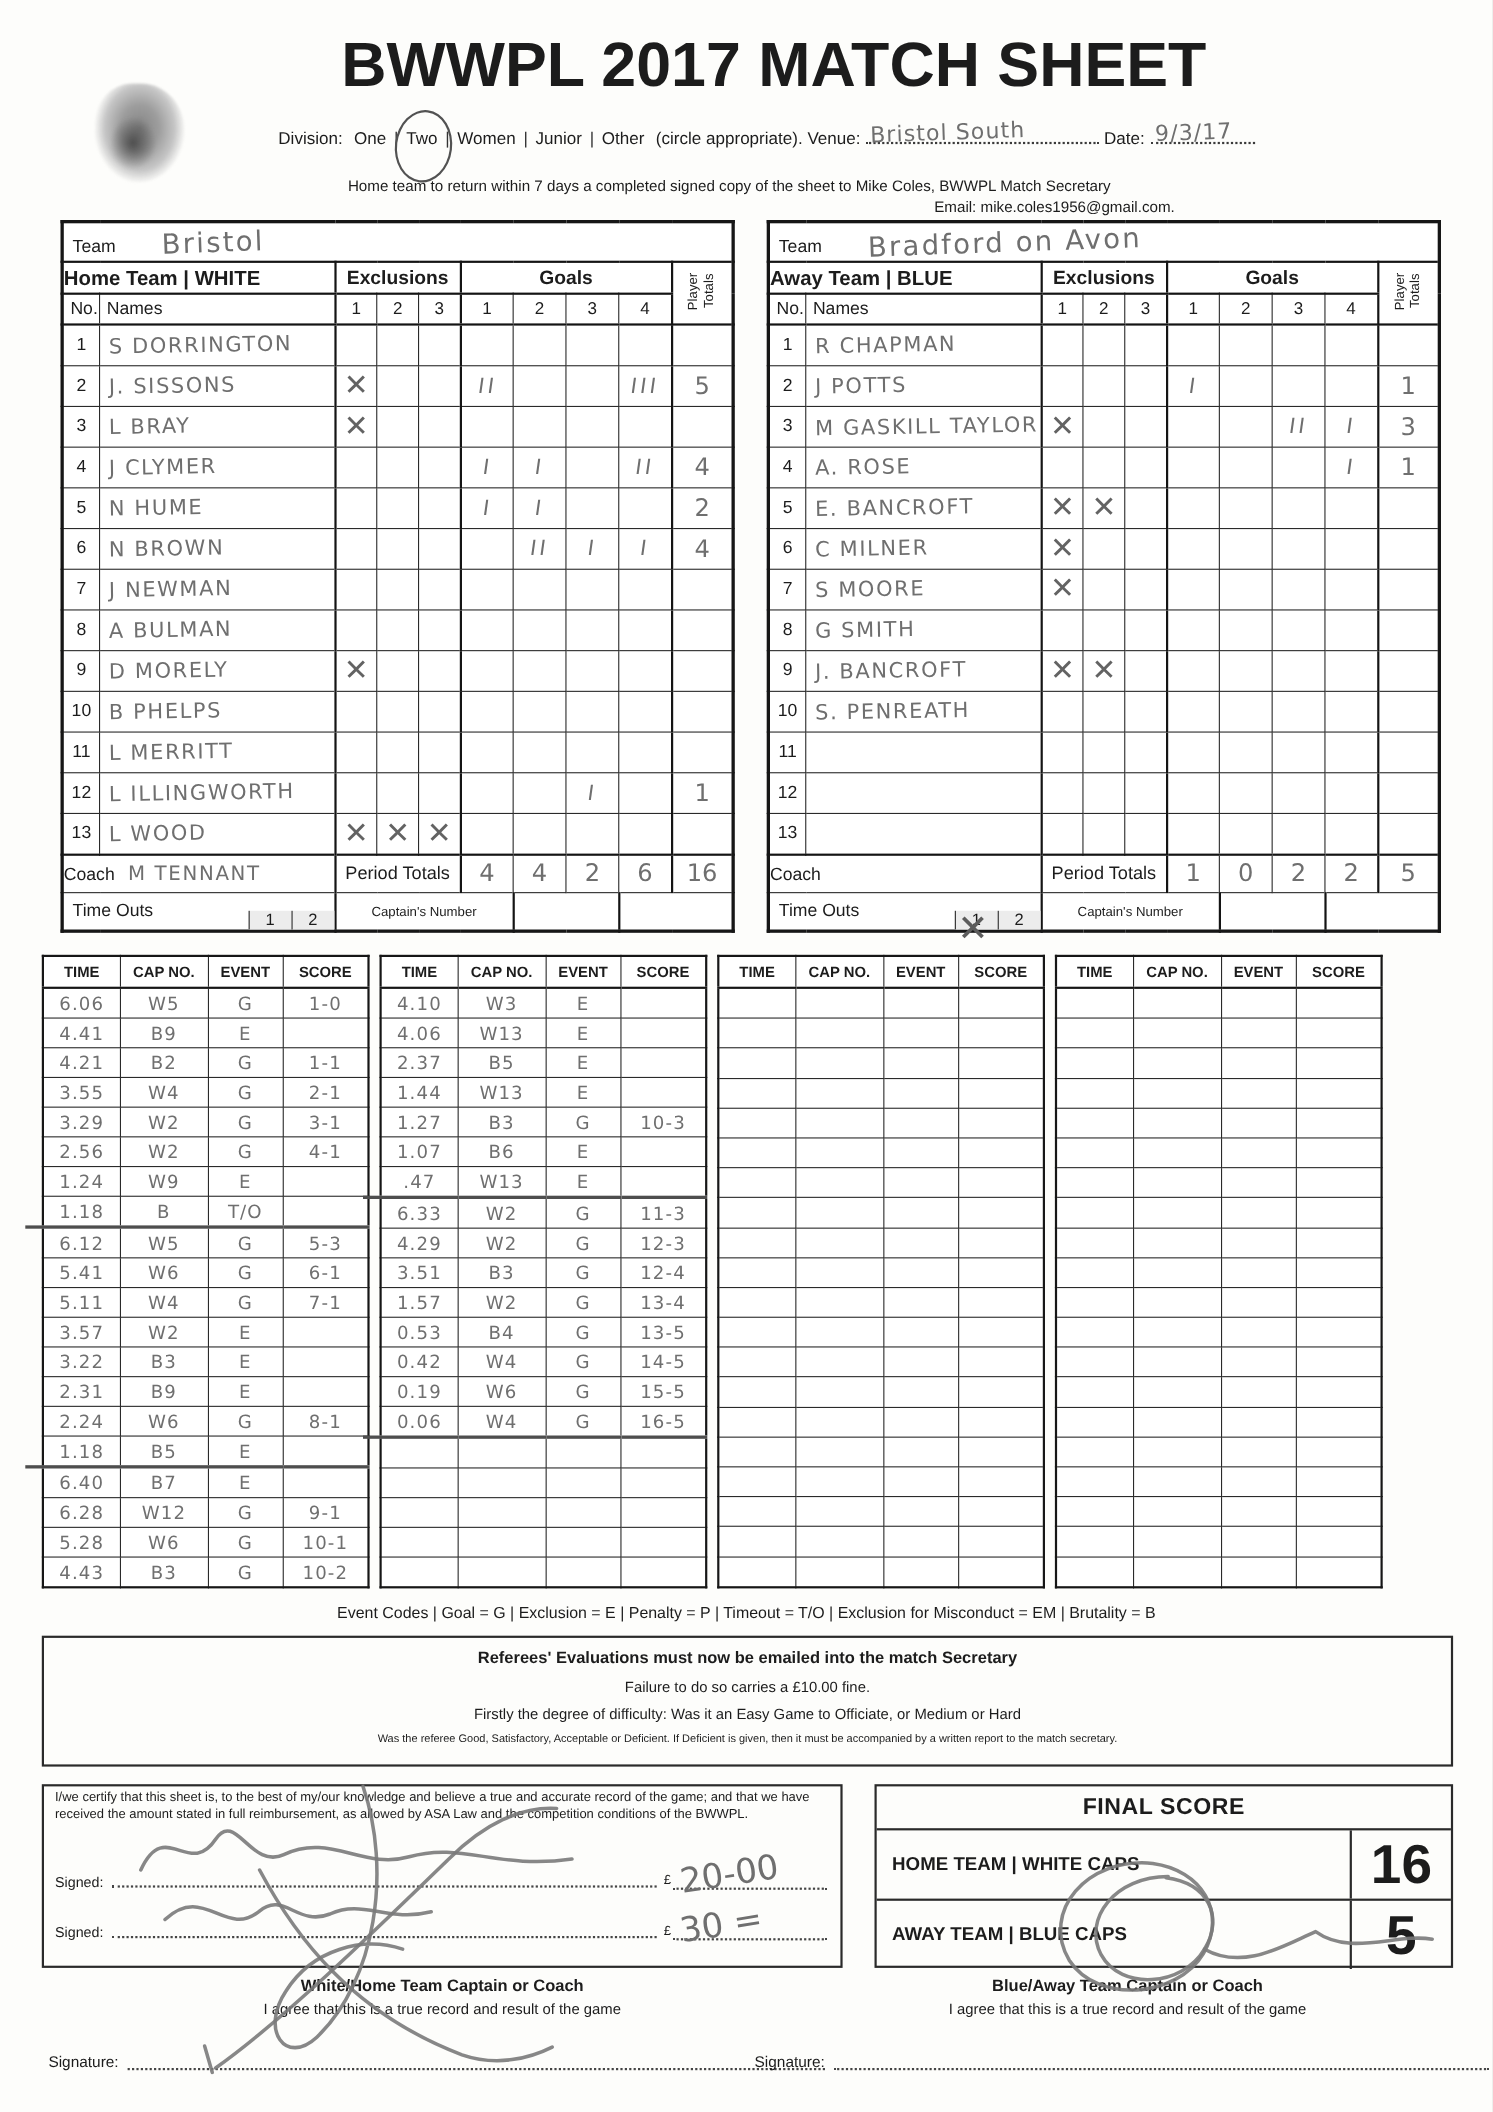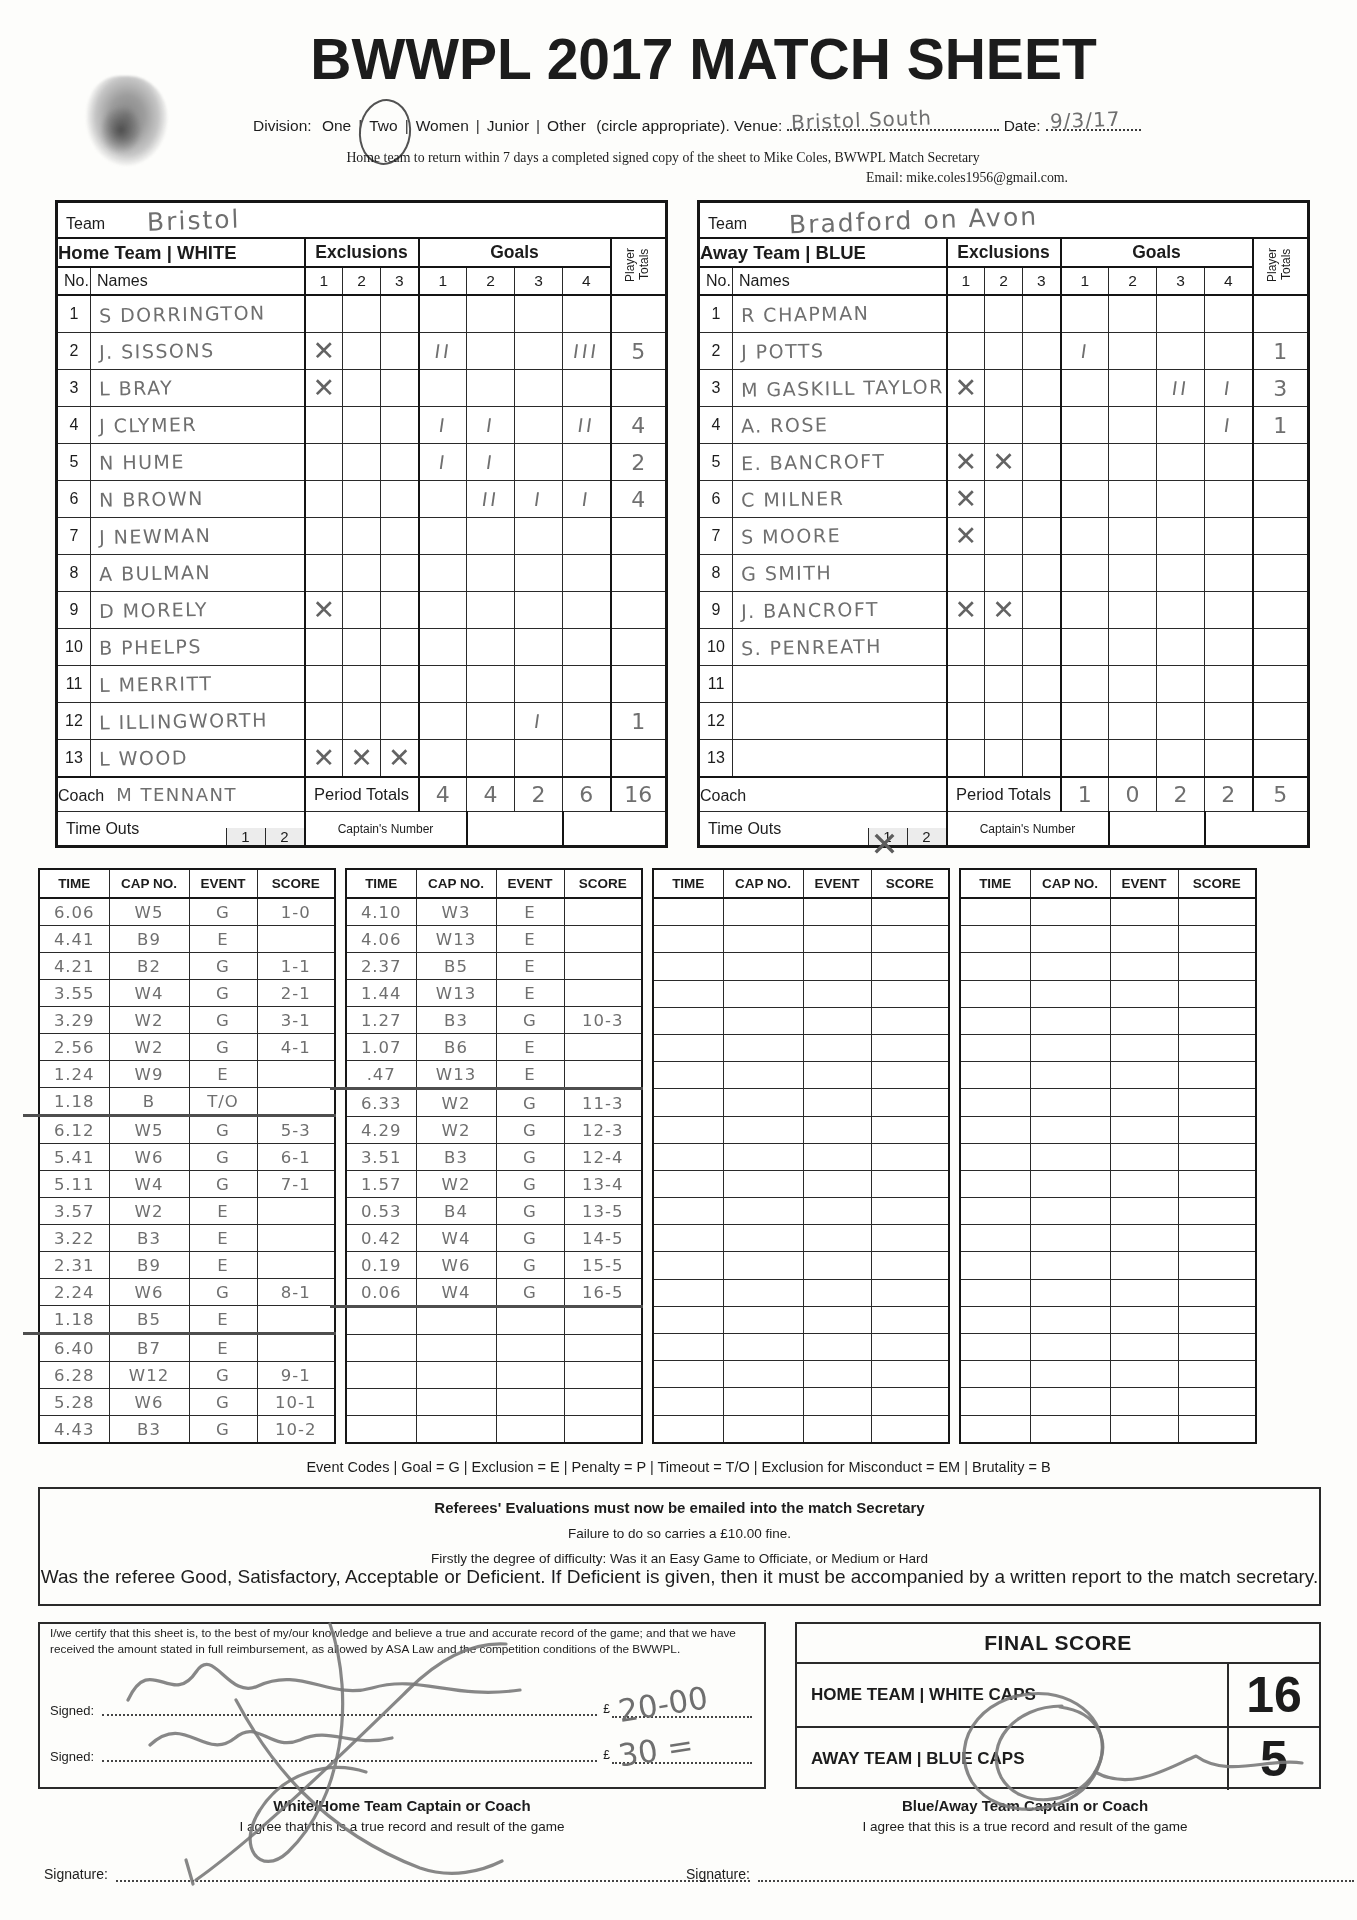--- a/index.html
+++ b/index.html
@@ -13,21 +13,21 @@
   .hw{font-family:"DejaVu Sans",sans-serif;color:#6f6f6f;}
   
   .division{position:absolute;top:114px;left:253px;font-size:15.5px;white-space:nowrap;}
   .division .opt{padding:0 6px;position:relative;display:inline-block;}
   .division .sep{color:#333;padding:0 1px;}
   .opt.circled::after{content:'';position:absolute;left:-4px;top:-18px;width:48px;height:62px;border:2.5px solid #525252;border-radius:50%;transform:rotate(7deg);}
   .dotline{display:inline-block;border-bottom:2px dotted #3a3a3a;position:relative;height:15px;vertical-align:baseline;}
   .venue-line{width:212px;margin-left:5px;}
   .date-line{width:95px;margin-left:5px;}
   .dotline .hw{position:absolute;left:4px;bottom:-3px;white-space:nowrap;font-size:20px;transform:rotate(-2deg);letter-spacing:1px;}
-  .return-note{position:absolute;top:150px;left:258px;width:810px;font-size:13.8px;font-family:Liberation Serif, serif;}
+  .return-note{position:absolute;top:162px;left:258px;width:810px;font-size:13.8px;}
   .return-note .l1{text-align:center;}
   .return-note .l2{text-align:right;margin-top:4px;}
   
   .roster{position:absolute;top:200px;border-collapse:collapse;table-layout:fixed;border:3px solid #161616;background:#fff;}
   .roster td{border:1.5px solid #2a2a2a;padding:0;position:relative;overflow:visible;}
   .secl{border-left:2.5px solid #141414 !important;}
   .teamrow td{height:34px;font-size:16px;text-align:left;padding-left:8px;border-bottom:2.5px solid #141414;}
   .hw.team{font-size:25px;margin-left:42px;display:inline-block;transform:rotate(-2deg);letter-spacing:2px;}
   .caprow td{height:27px;border-bottom:2.5px solid #141414;}
   .cap{font-weight:bold;font-size:18.5px;text-align:left;padding-left:6px;}
@@ -58,21 +58,21 @@
   .elog td{border:1.4px solid #2a2a2a;height:26px;padding:0;text-align:center;position:relative;}
   .elog thead td{height:27px;font-weight:bold;font-size:13.5px;border-bottom:2px solid #161616;margin-top:36px;}
   .elog .hw{font-size:16.5px;display:block;letter-spacing:1px;}
   .elog tr.divider td{border-bottom:3.5px solid #4e4e4e;}
   .elog tr.divider td:first-child::after{content:'';position:absolute;left:-17px;bottom:-3px;width:17px;border-top:3.5px solid #4e4e4e;}
   .event-codes{position:absolute;top:1459px;left:0;width:100%;text-align:center;font-size:14.5px;}
   
   .refbox{position:absolute;left:38px;top:1487px;width:1283px;height:119px;border:2.5px solid #2a2a2a;box-sizing:border-box;text-align:center;}
   .rb1{font-weight:bold;font-size:15px;margin-top:10px;}
   .rb2,.rb3{font-size:13.5px;margin-top:10px;}
-  .rb4{font-size:19px;}
+  .rb4{font-size:10px;margin-top:10px;}
   
   .certbox{position:absolute;left:38px;top:1622px;width:728px;height:167px;border:2.5px solid #2a2a2a;box-sizing:border-box;}
   .cert-title{text-align:center;font-weight:bold;font-size:13.5px;margin-top:6px;}
   .cert-body{font-size:11.8px;margin:2px 12px 0 10px;line-height:1.35;text-align:left;}
   .signed-row{position:absolute;left:10px;width:702px;display:flex;align-items:flex-end;}
   .sr1{top:78px;} .sr2{top:124px;}
   .signed-label{font-size:13px;}
   .signed-dots{flex:1;border-bottom:2px dotted #444;margin:0 4px 2px 8px;height:10px;}
   .pound{font-size:12px;margin:0 0 2px 2px;}
   .amount-dots{width:140px;border-bottom:2px dotted #444;position:relative;height:10px;margin-left:2px;}

